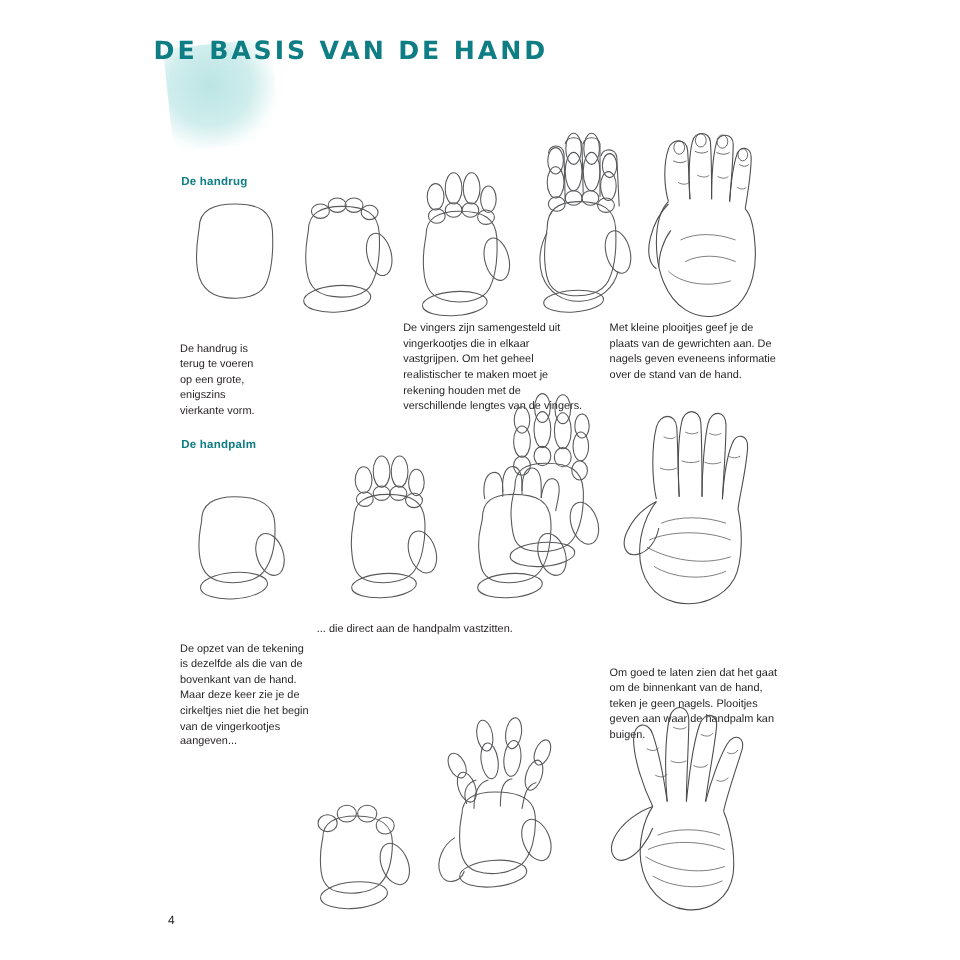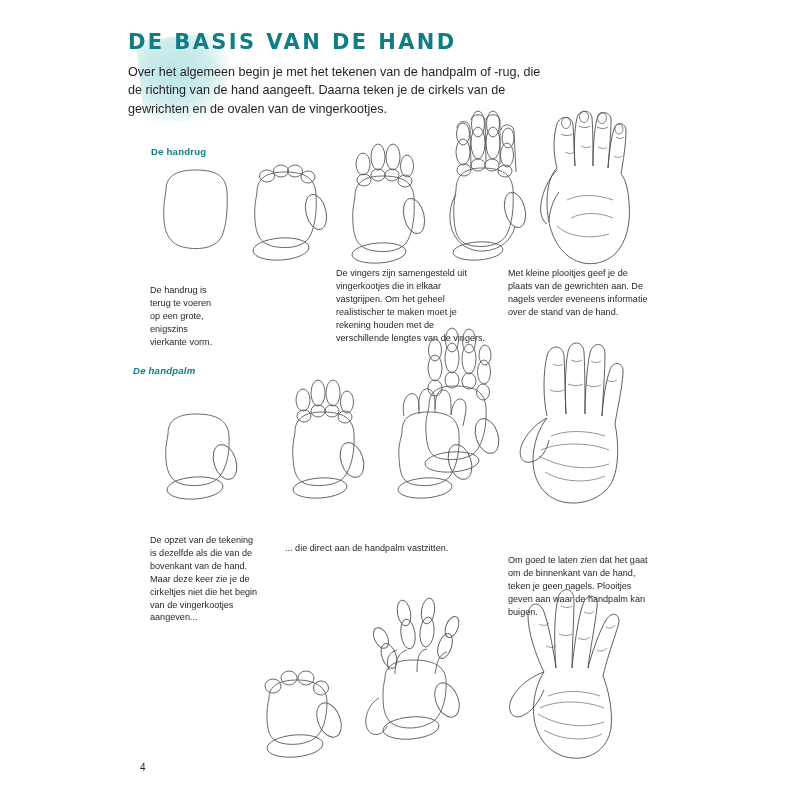--- a/index.html
+++ b/index.html
@@ -95,21 +95,20 @@
   }
 </style>
 </head>
 <body>
 
 <div class="page">
 
   <div class="header-wrap">
     <div class="title-brush"></div>
     <h1 class="page-title">DE BASIS VAN DE HAND</h1>
-    <p class="intro">Over het algemeen begin je met het tekenen van de handpalm of -rug, die de richting van de hand aangeeft. Daarna teken je de cirkels van de gewrichten en de ovalen van de vingerkootjes.</p>
   </div>
 
   <div class="section-label" style="left:151px; top:146px;">De handrug</div>
 
   <div class="fig" style="left:150px; top:160px;">
     <svg width="90" height="110" viewBox="0 0 90 110" fill="none" stroke="#58595b" stroke-width="0.9">
       <path d="M16 30 C16 15, 28 10, 46 10 C66 10, 76 16, 77 32 C78 50, 76 66, 72 76 C67 87, 52 90, 38 88 C22 86, 15 76, 14 60 C13 46, 15 38, 16 30 Z"></path>
     </svg>
   </div>
 
@@ -188,23 +187,23 @@
       <path d="M71 39 C75 41, 78 41, 80 39" stroke-width="0.6"></path>
       <path d="M87 48 C90 50, 93 50, 95 48" stroke-width="0.6"></path>
       <path d="M40 92 C52 86, 70 86, 86 92" stroke-width="0.6"></path>
       <path d="M44 110 C56 104, 72 104, 86 110" stroke-width="0.6"></path>
       <path d="M30 118 C40 128, 62 132, 82 126" stroke-width="0.6"></path>
     </svg>
   </div>
 
   <div class="caption" style="left:150px; top:284px; width:70px;">De handrug is terug te voeren op een grote, enigszins vierkante vorm.</div>
   <div class="caption" style="left:336px; top:267px; width:150px;">De vingers zijn samengesteld uit vingerkootjes die in elkaar vastgrijpen. Om het geheel realistischer te maken moet je rekening houden met de verschillende lengtes van de vingers.</div>
-  <div class="caption" style="left:508px; top:267px; width:145px;">Met kleine plooitjes geef je de plaats van de gewrichten aan. De nagels verder eveneens informatie over de stand van de hand.</div>
-
-  <div class="section-label" style="left:133px; top:365px;font-style:italic;">De handpalm</div>
+  <div class="caption" style="left:508px; top:267px; width:145px;">Met kleine plooitjes geef je de plaats van de gewrichten aan. De nagels geven eveneens informatie over de stand van de hand.</div>
+
+  <div class="section-label" style="left:151px; top:365px;">De handpalm</div>
 
   <div class="fig" style="left:150px; top:396px;">
     <svg width="105" height="110" viewBox="0 0 105 110" fill="none" stroke="#58595b" stroke-width="0.9">
       <path d="M18 38 C18 24, 28 18, 46 18 C66 18, 78 24, 79 40 C80 58, 76 72, 70 80 C64 88, 50 91, 36 89 C22 87, 17 78, 16 64 C15 50, 17 46, 18 38 Z"></path>
       <ellipse cx="75" cy="66" rx="11" ry="18" transform="rotate(-18 75 66)"></ellipse>
       <ellipse cx="45" cy="92" rx="28" ry="11" transform="rotate(-4 45 92)"></ellipse>
     </svg>
   </div>
 
   <div class="fig" style="left:273px; top:382px;">
@@ -271,21 +270,21 @@
       <path d="M66 28 C70 30, 74 30, 77 28" stroke-width="0.6"></path>
       <path d="M86 29 C90 31, 93 31, 96 29" stroke-width="0.6"></path>
       <path d="M45 58 C50 60, 55 60, 59 58" stroke-width="0.6"></path>
       <path d="M63 52 C68 54, 74 54, 78 52" stroke-width="0.6"></path>
       <path d="M82 53 C86 55, 92 55, 96 53" stroke-width="0.6"></path>
       <path d="M102 48 C105 50, 109 50, 112 48" stroke-width="0.6"></path>
     </svg>
   </div>
 
   <div class="caption" style="left:150px; top:518px; width:110px;margin-top:16px;">De opzet van de tekening is dezelfde als die van de bovenkant van de hand. Maar deze keer zie je de cirkeltjes niet die het begin van de vingerkootjes aangeven...</div>
-  <div class="caption" style="left:285px; top:518px; width:175px;margin-top:24px;">... die direct aan de handpalm vastzitten.</div>
+  <div class="caption" style="left:264px; top:518px; width:175px;">... die direct aan de handpalm vastzitten.</div>
   <div class="caption" style="left:508px; top:518px; width:145px;margin-top:36px;">Om goed te laten zien dat het gaat om de binnenkant van de hand, teken je geen nagels. Plooitjes geven aan waar de handpalm kan buigen.</div>
 
 
   <div class="fig" style="left:245px; top:650px;">
     <svg width="110" height="110" viewBox="0 0 110 110" fill="none" stroke="#58595b" stroke-width="0.9">
       <ellipse cx="28" cy="36" rx="8" ry="7"></ellipse>
       <ellipse cx="44" cy="28" rx="8" ry="7"></ellipse>
       <ellipse cx="61" cy="28" rx="8" ry="7"></ellipse>
       <ellipse cx="76" cy="38" rx="7.5" ry="7"></ellipse>
       <path d="M24 48 C24 36, 34 30, 52 30 C72 30, 82 38, 82 52 C82 68, 78 82, 70 88 C62 94, 48 96, 36 93 C24 90, 22 80, 22 66 C22 56, 23 54, 24 48 Z"></path>

